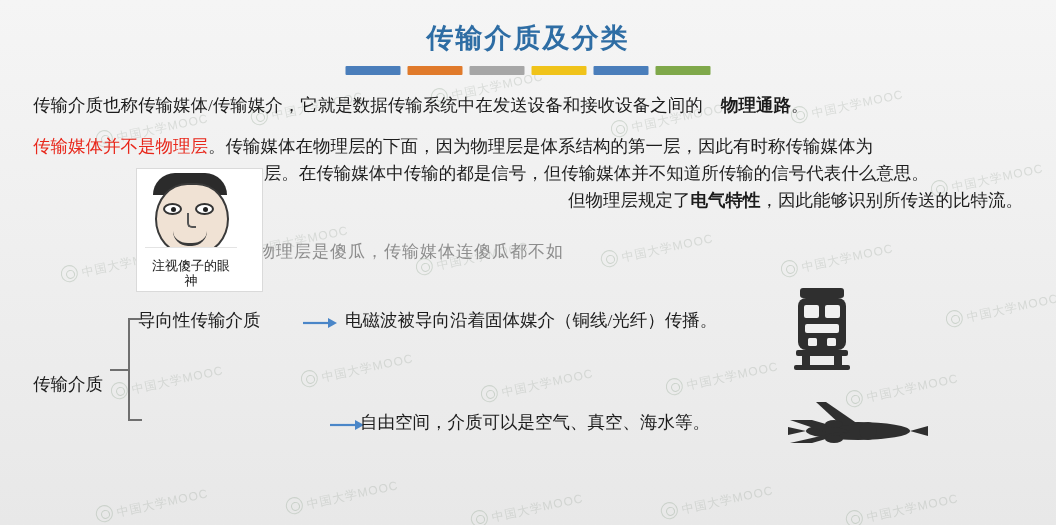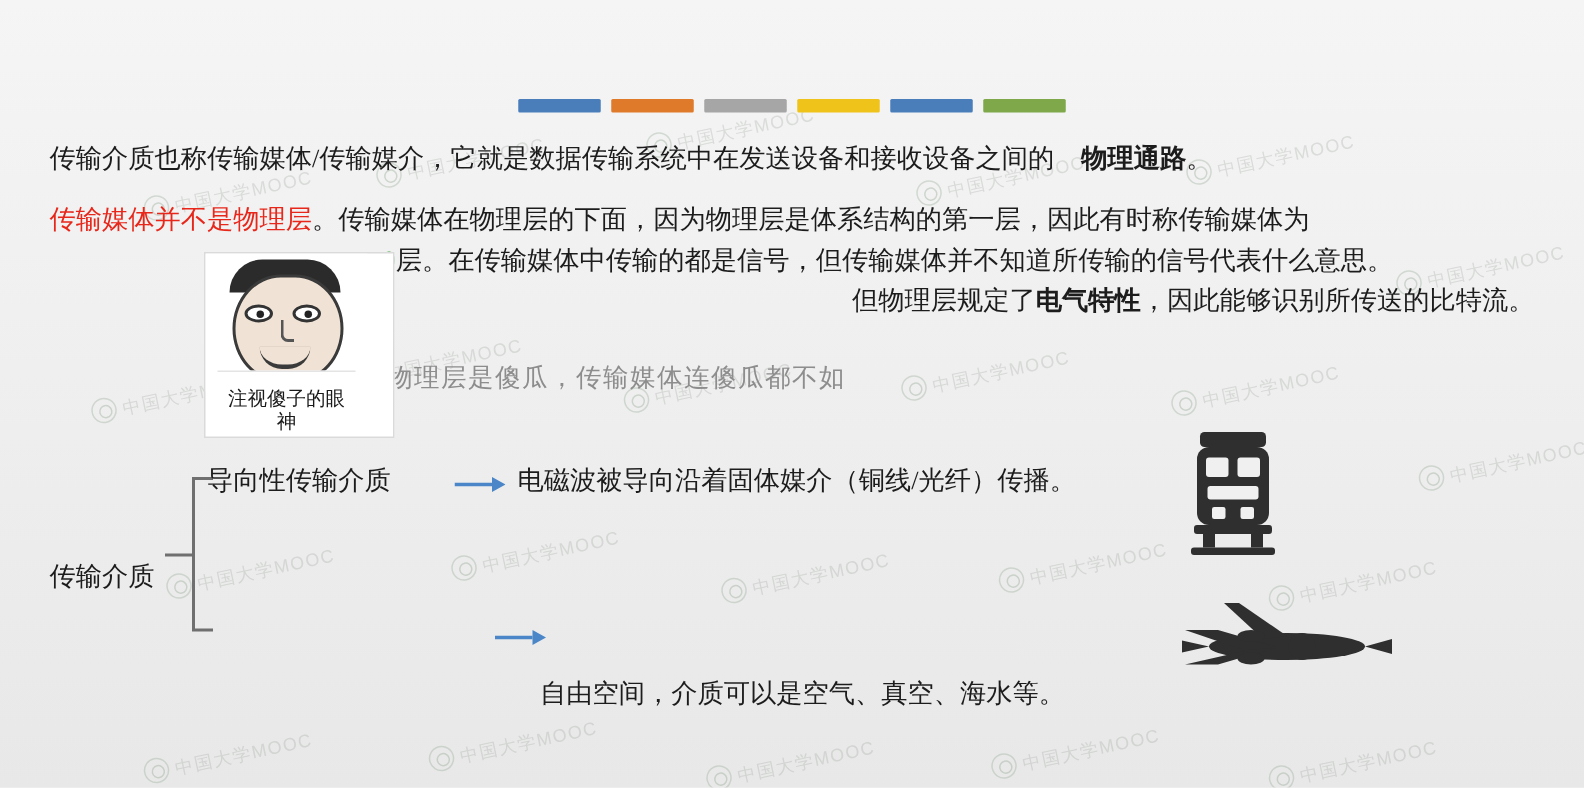--- a/index.html
+++ b/index.html
@@ -237,21 +237,21 @@
   .arrow-a { left: 303px; top: 316px; }
   .arrow-b { left: 330px; top: 418px; }
 
   .desc {
     position: absolute;
     z-index: 3;
     font-size: 17.5px;
     color: #1c1c1c;
   }
   .desc-a { left: 345px; top: 308px; }
-  .desc-b { left: 360px; top: 410px; margin-top: 40px; }
+  .desc-b { left: 360px; top: 410px; }
 
   
   .train {
     position: absolute;
     left: 792px;
     top: 286px;
     width: 60px;
     height: 86px;
     z-index: 3;
   }
@@ -288,20 +288,21 @@
       <div class="wm" style="left: 480px; top: 375px; transform: rotate(-12deg);"><span class="wm-logo"></span><span>中国大学MOOC</span></div>
       <div class="wm" style="left: 665px; top: 368px; transform: rotate(-12deg);"><span class="wm-logo"></span><span>中国大学MOOC</span></div>
       <div class="wm" style="left: 845px; top: 380px; transform: rotate(-12deg);"><span class="wm-logo"></span><span>中国大学MOOC</span></div>
       <div class="wm" style="left: 95px; top: 495px; transform: rotate(-12deg);"><span class="wm-logo"></span><span>中国大学MOOC</span></div>
       <div class="wm" style="left: 285px; top: 487px; transform: rotate(-12deg);"><span class="wm-logo"></span><span>中国大学MOOC</span></div>
       <div class="wm" style="left: 470px; top: 500px; transform: rotate(-12deg);"><span class="wm-logo"></span><span>中国大学MOOC</span></div>
       <div class="wm" style="left: 660px; top: 492px; transform: rotate(-12deg);"><span class="wm-logo"></span><span>中国大学MOOC</span></div>
       <div class="wm" style="left: 845px; top: 500px; transform: rotate(-12deg);"><span class="wm-logo"></span><span>中国大学MOOC</span></div>
     </div>
 
+  <div class="title">传输介质及分类</div>
 
   <div class="bars" id="bars">
       <div class="bar" style="background: rgb(74, 126, 187);"></div>
       <div class="bar" style="background: rgb(224, 122, 43);"></div>
       <div class="bar" style="background: rgb(166, 166, 166);"></div>
       <div class="bar" style="background: rgb(240, 195, 26);"></div>
       <div class="bar" style="background: rgb(74, 126, 187);"></div>
       <div class="bar" style="background: rgb(127, 168, 74);"></div>
     </div>
 

